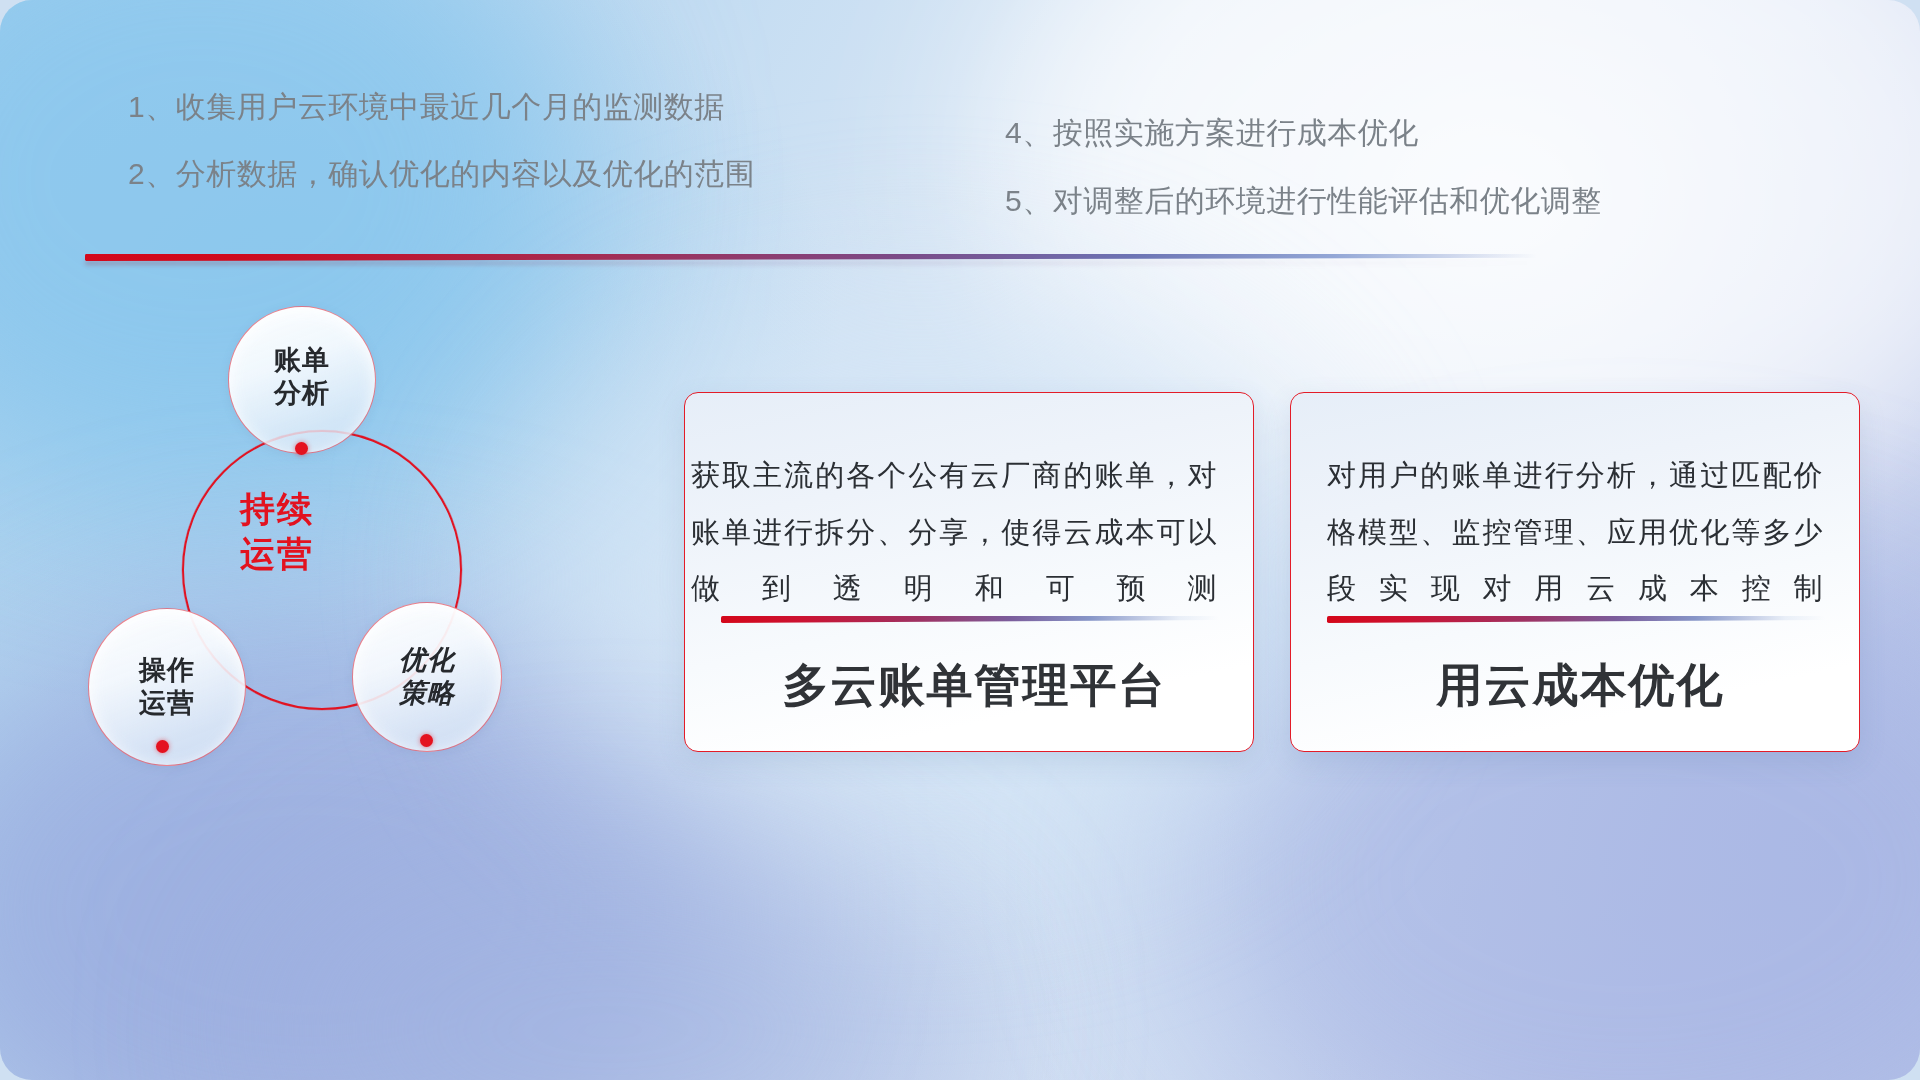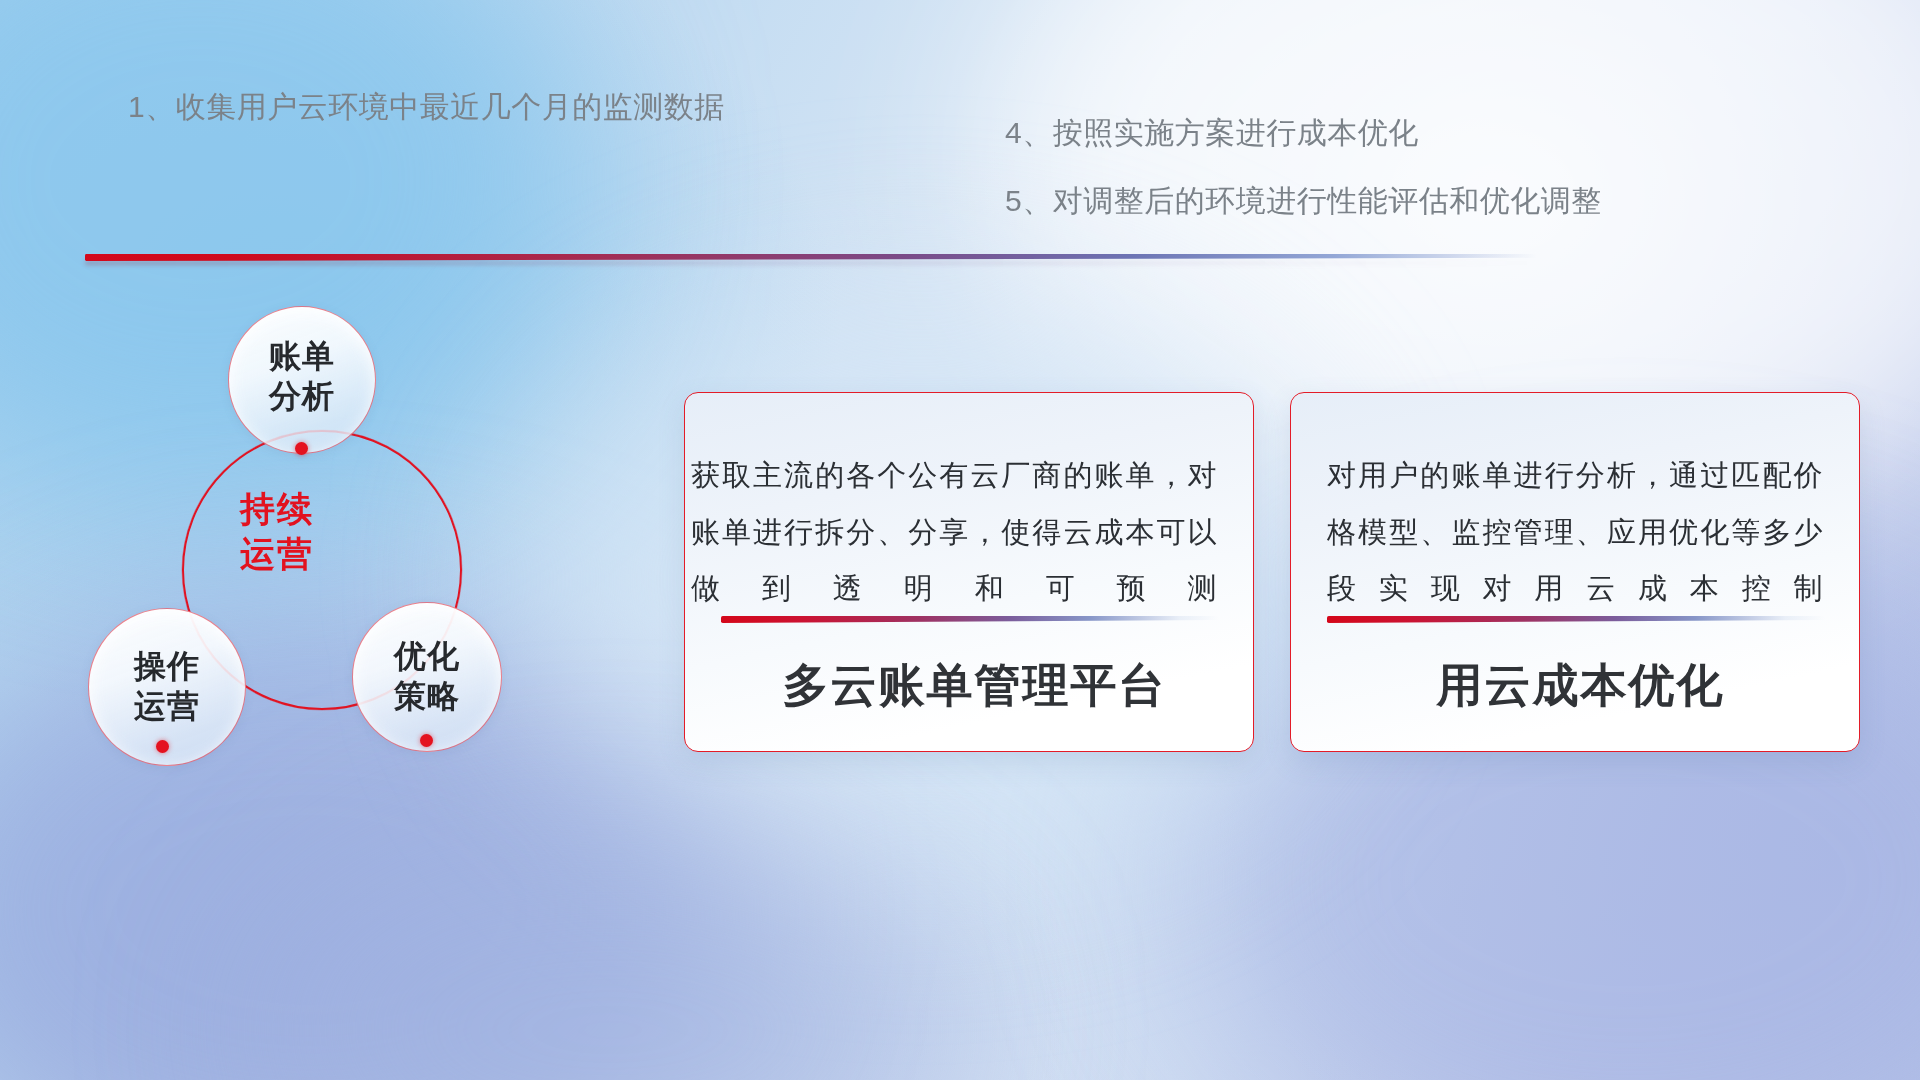--- a/index.html
+++ b/index.html
@@ -11,20 +11,21 @@
   }
   #stage{
     position:relative;width:1920px;height:1080px;overflow:hidden;
     background:
       radial-gradient(ellipse 900px 700px at 78% 18%, rgba(255,255,255,0.72) 0%, rgba(255,255,255,0.0) 62%),
       radial-gradient(ellipse 760px 620px at 16% 30%, rgba(150,203,238,0.85) 0%, rgba(150,203,238,0.0) 70%),
       radial-gradient(ellipse 900px 560px at 22% 92%, rgba(160,176,224,0.80) 0%, rgba(160,176,224,0.0) 72%),
       radial-gradient(ellipse 900px 640px at 96% 78%, rgba(176,190,232,0.75) 0%, rgba(176,190,232,0.0) 70%),
       radial-gradient(ellipse 1100px 700px at 58% 62%, rgba(206,224,244,0.9) 0%, rgba(206,224,244,0.0) 75%),
       linear-gradient(118deg,#a9d2ef 0%,#bcd9f1 22%,#dbe7f5 48%,#cfdcf2 70%,#c2cdec 86%,#b9c6ea 100%);
+    border-radius: 32px;
   }
   
   .blob{position:absolute;border-radius:50%;filter:blur(90px);pointer-events:none;}
   .b1{left:-180px;top:-140px;width:760px;height:640px;background:rgba(133,196,236,0.70);}
   .b2{left:980px;top:-220px;width:1100px;height:760px;background:rgba(255,255,255,0.62);}
   .b3{left:-120px;top:600px;width:860px;height:620px;background:rgba(146,163,219,0.62);}
   .b4{left:1180px;top:560px;width:900px;height:640px;background:rgba(163,177,226,0.58);}
   .b5{left:520px;top:300px;width:800px;height:560px;background:rgba(214,231,247,0.70);}
   .b6{left:260px;top:840px;width:700px;height:380px;background:rgba(168,186,228,0.55);}
 
@@ -74,23 +75,23 @@
   }
   
   .bubble{
     border:1.6px solid rgba(225,30,45,0.55);
     background:
       linear-gradient(160deg,rgba(255,255,255,0.97) 0%,rgba(248,251,254,0.93) 38%,rgba(226,237,249,0.82) 75%,rgba(213,228,246,0.80) 100%);
     box-shadow:inset 0 4px 16px rgba(255,255,255,0.95),0 2px 10px rgba(90,120,170,0.13);
   }
   .bub-top{left:148px;top:16px;width:148px;height:148px;}
   .bub-left{left:8px;top:318px;width:158px;height:158px;}
-  .bub-right{left:272px;top:312px;width:150px;height:150px;}
+  .bub-right{left:272px;top:312px;width:150px;height:150px;font-style:italic;}
   .bub-label{
-    font-size:32px;line-height:1.24;color:#26292d;font-weight:bold;letter-spacing:1px;text-align:center;
+    font-size:27px;line-height:1.24;color:#26292d;font-weight:bold;letter-spacing:1px;text-align:center;
   }
   .bub-top .bub-label{padding-bottom:6px;}
   .dot{
     position:absolute;width:13px;height:13px;border-radius:50%;
     background:#e4121f;box-shadow:0 0 5px rgba(228,18,31,0.55);
   }
   .dot-top{left:215px;top:152px;}
   .dot-bl{left:76px;top:450px;}
   .dot-br{left:340px;top:444px;}
 
@@ -129,20 +130,21 @@
   <div class="blob b1"></div>
   <div class="blob b2"></div>
   <div class="blob b3"></div>
   <div class="blob b4"></div>
   <div class="blob b5"></div>
   <div class="blob b6"></div>
 
   <div class="bullets">
     <div class="col col-left">
       <div class="bline">1、收集用户云环境中最近几个月的监测数据</div>
+      <div class="bline">2、分析数据，确认优化的内容以及优化的范围</div>
     </div>
     <div class="col col-right">
       <div class="bline">4、按照实施方案进行成本优化</div>
       <div class="bline">5、对调整后的环境进行性能评估和优化调整</div>
     </div>
   </div>
 
   <div class="divider-shadow"></div>
   <div class="divider"></div>
 

